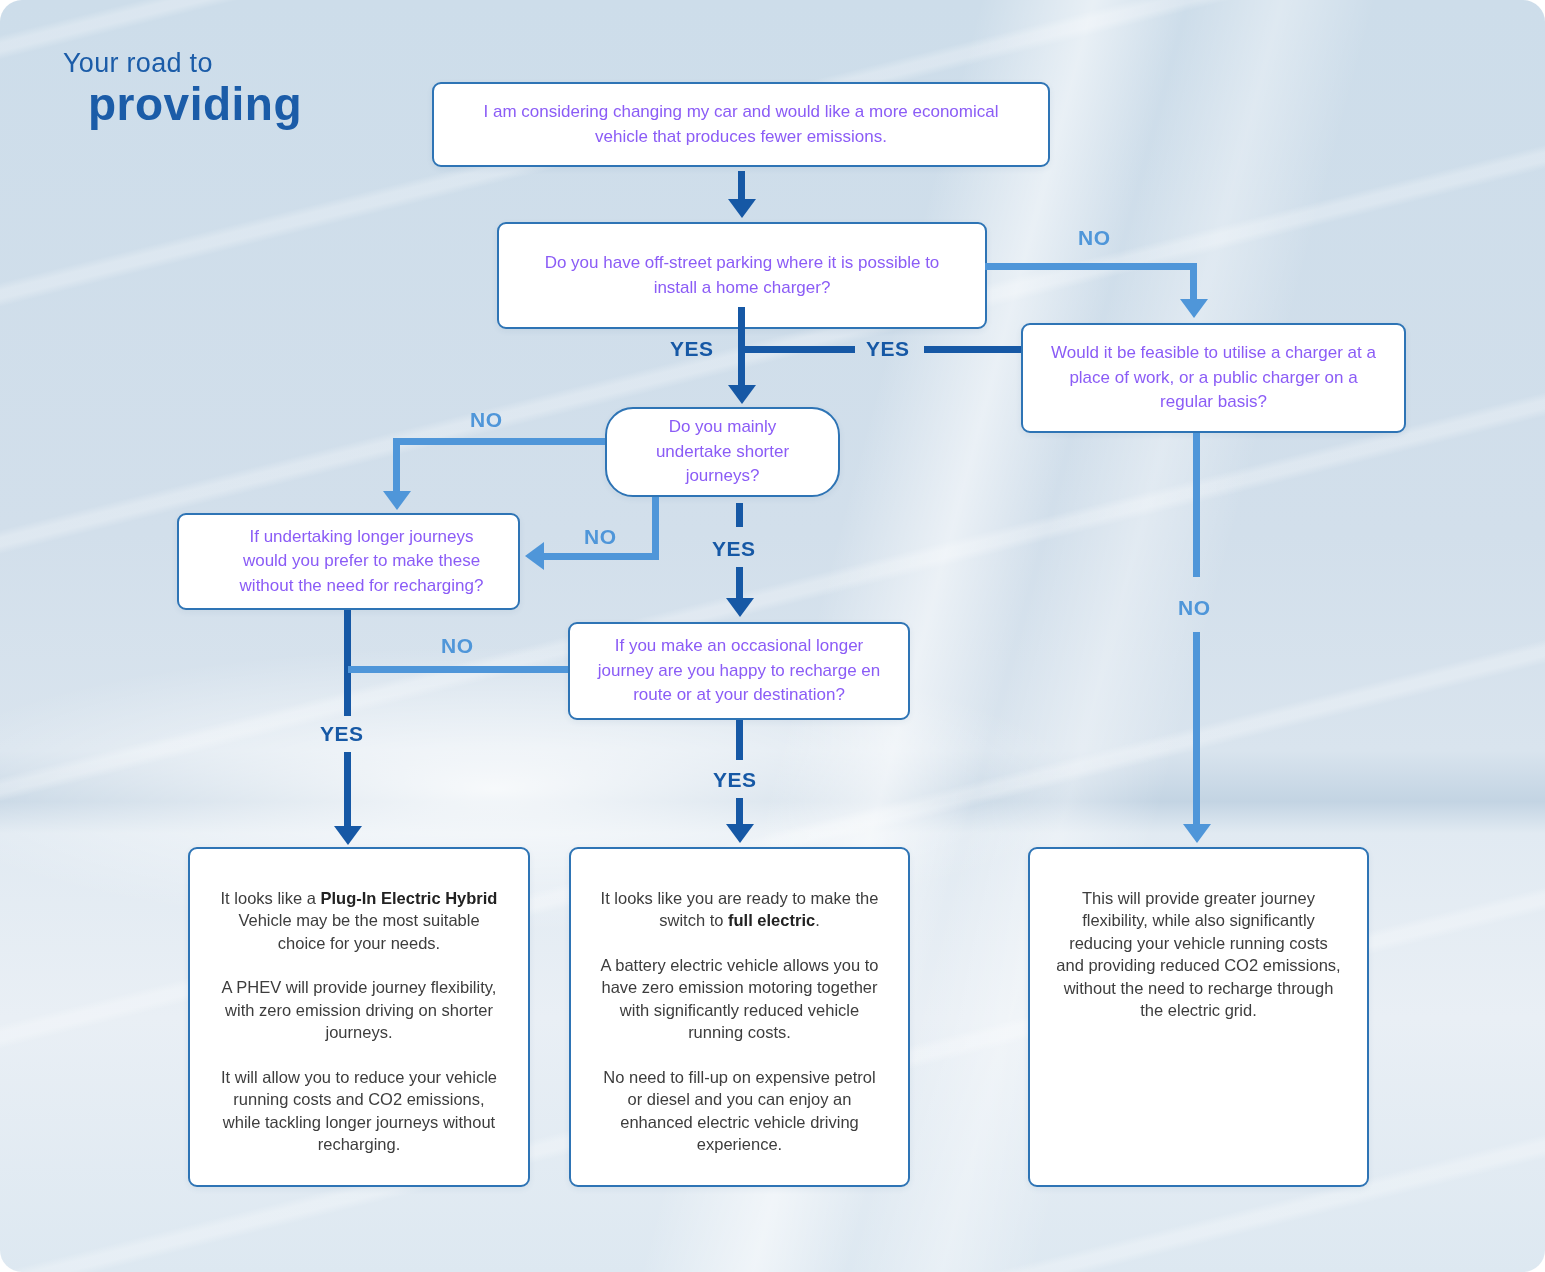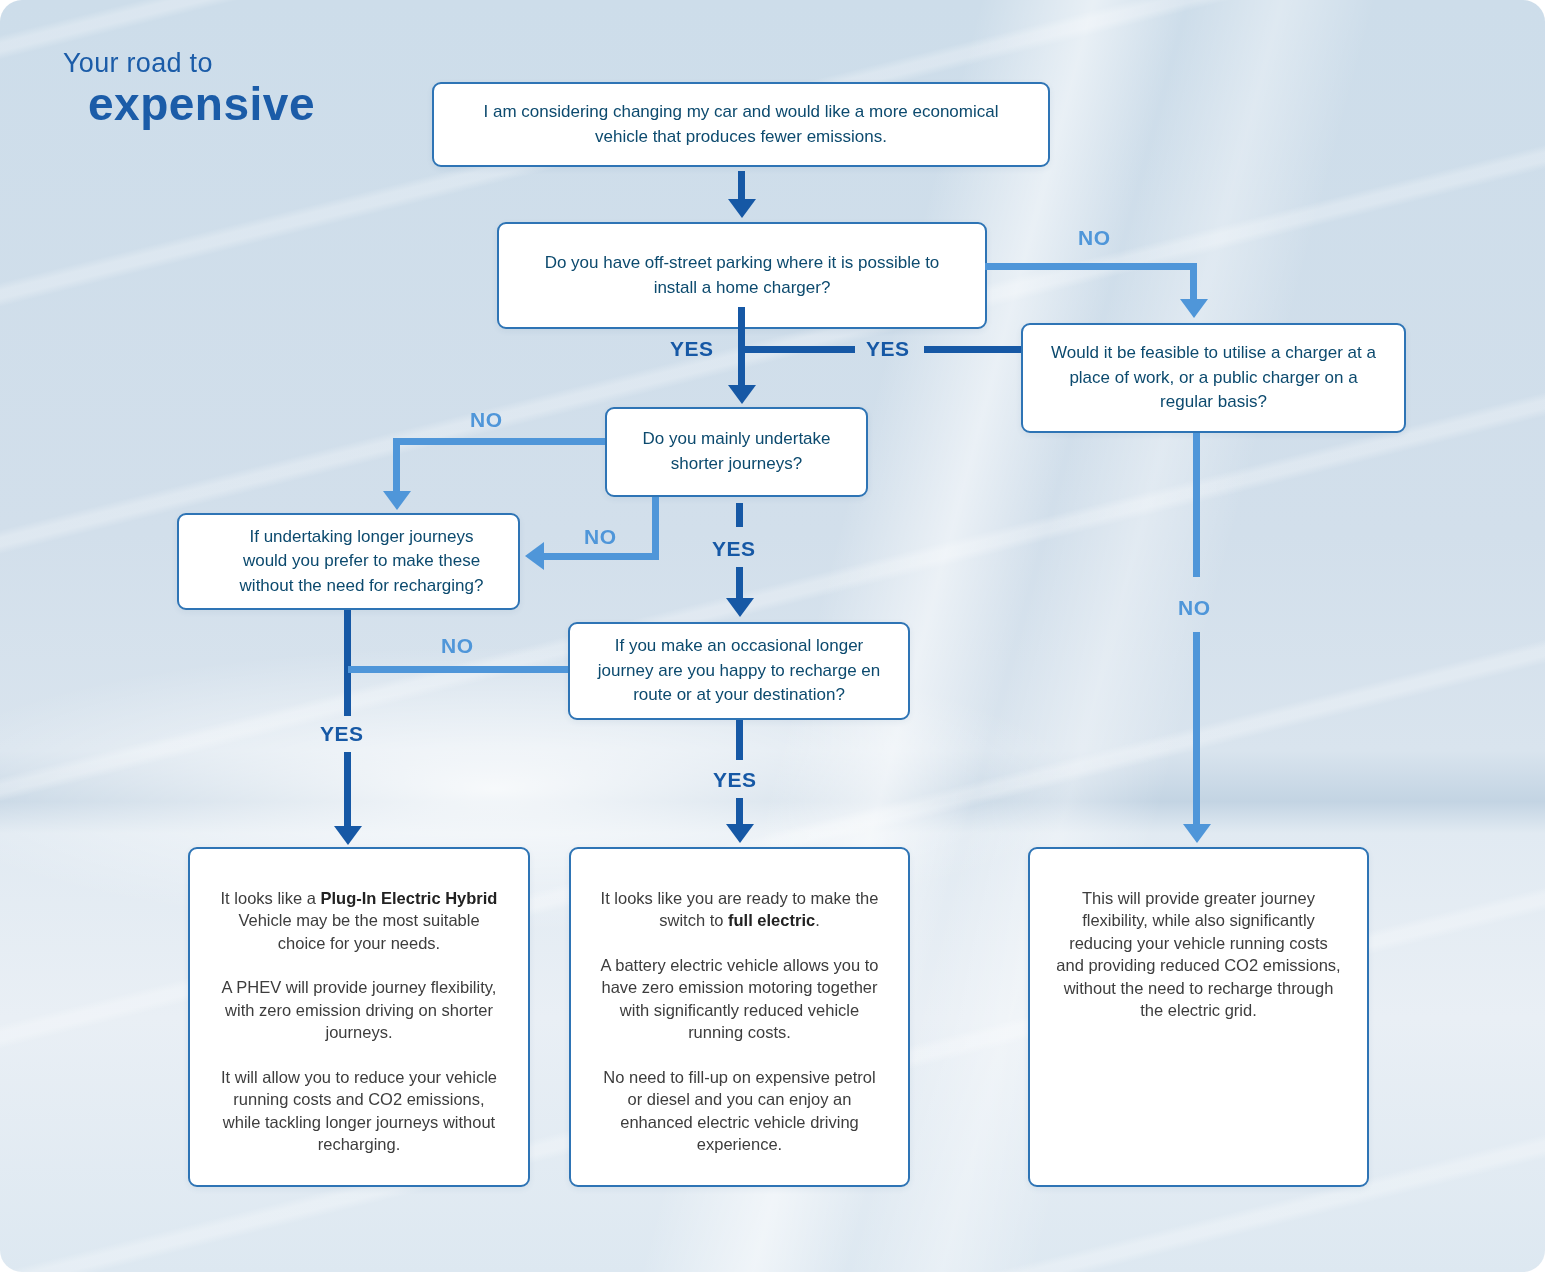--- a/index.html
+++ b/index.html
@@ -18,21 +18,21 @@
   .logo{position:absolute;left:63px;top:48px;color:#1b5ca8;}
   .logo-tagline{font-size:27px;font-weight:500;letter-spacing:.3px;}
   .logo-brand{font-size:46px;font-weight:800;margin-left:25px;margin-top:-2px;letter-spacing:.5px;}
   .node{
     position:absolute;
     background:#ffffff;
     border:2px solid #2e74b5;
     border-radius:9px;
     display:flex;align-items:center;justify-content:center;
     text-align:center;
-    color:#0c4a6e;
+    color:#8b5cf6;
     font-size:17px;line-height:1.45;
     box-sizing:border-box;
     padding:10px 22px;
     box-shadow:0 2px 6px rgba(40,80,130,.07);
   }
   .result{
     position:absolute;
     background:#ffffff;
     border:2px solid #2e74b5;
     border-radius:9px;
@@ -58,27 +58,27 @@
   .lbl-yes{color:#1658a5;}
   .lbl-no{color:#4f96d9;}
 </style>
 </head>
 <body>
 
 <div class="canvas">
 
   <div class="logo">
     <div class="logo-tagline">Your road to</div>
-    <div class="logo-brand">expensive</div>
+    <div class="logo-brand">providing</div>
   </div>
 
   <div class="node" style="left:432px;top:82px;width:618px;height:85px;">I am considering changing my car and would like a more economical vehicle that produces fewer emissions.</div>
   <div class="node" style="left:497px;top:222px;width:490px;height:107px;">Do you have off-street parking where it is possible to install a home charger?</div>
   <div class="node" style="left:1021px;top:323px;width:385px;height:110px;">Would it be feasible to utilise a charger at a place of work, or a public charger on a regular basis?</div>
-  <div class="node" style="left:605px;top:407px;width:263px;height:90px;">Do you mainly undertake shorter journeys?</div>
+  <div class="node" style="left:605px;top:407px;width:235px;height:90px;border-radius:28px;">Do you mainly undertake shorter journeys?</div>
   <div class="node" style="left:177px;top:513px;width:343px;height:97px;padding-left:48px;">If undertaking longer journeys would you prefer to make these without the need for recharging?</div>
   <div class="node" style="left:568px;top:622px;width:342px;height:98px;">If you make an occasional longer journey are you happy to recharge en route or at your destination?</div>
 
   <div class="seg vline dark" style="left:738px;top:171px;height:30px;"></div>
   <div class="ah ah-down-dark" style="left:728px;top:199px;"></div>
 
   <div class="lbl lbl-no" style="left:1078px;top:226px;">NO</div>
   <div class="seg hline light" style="left:985px;top:263px;width:212px;"></div>
   <div class="seg vline light" style="left:1190px;top:263px;height:38px;"></div>
   <div class="ah ah-down-light" style="left:1180px;top:299px;"></div>

